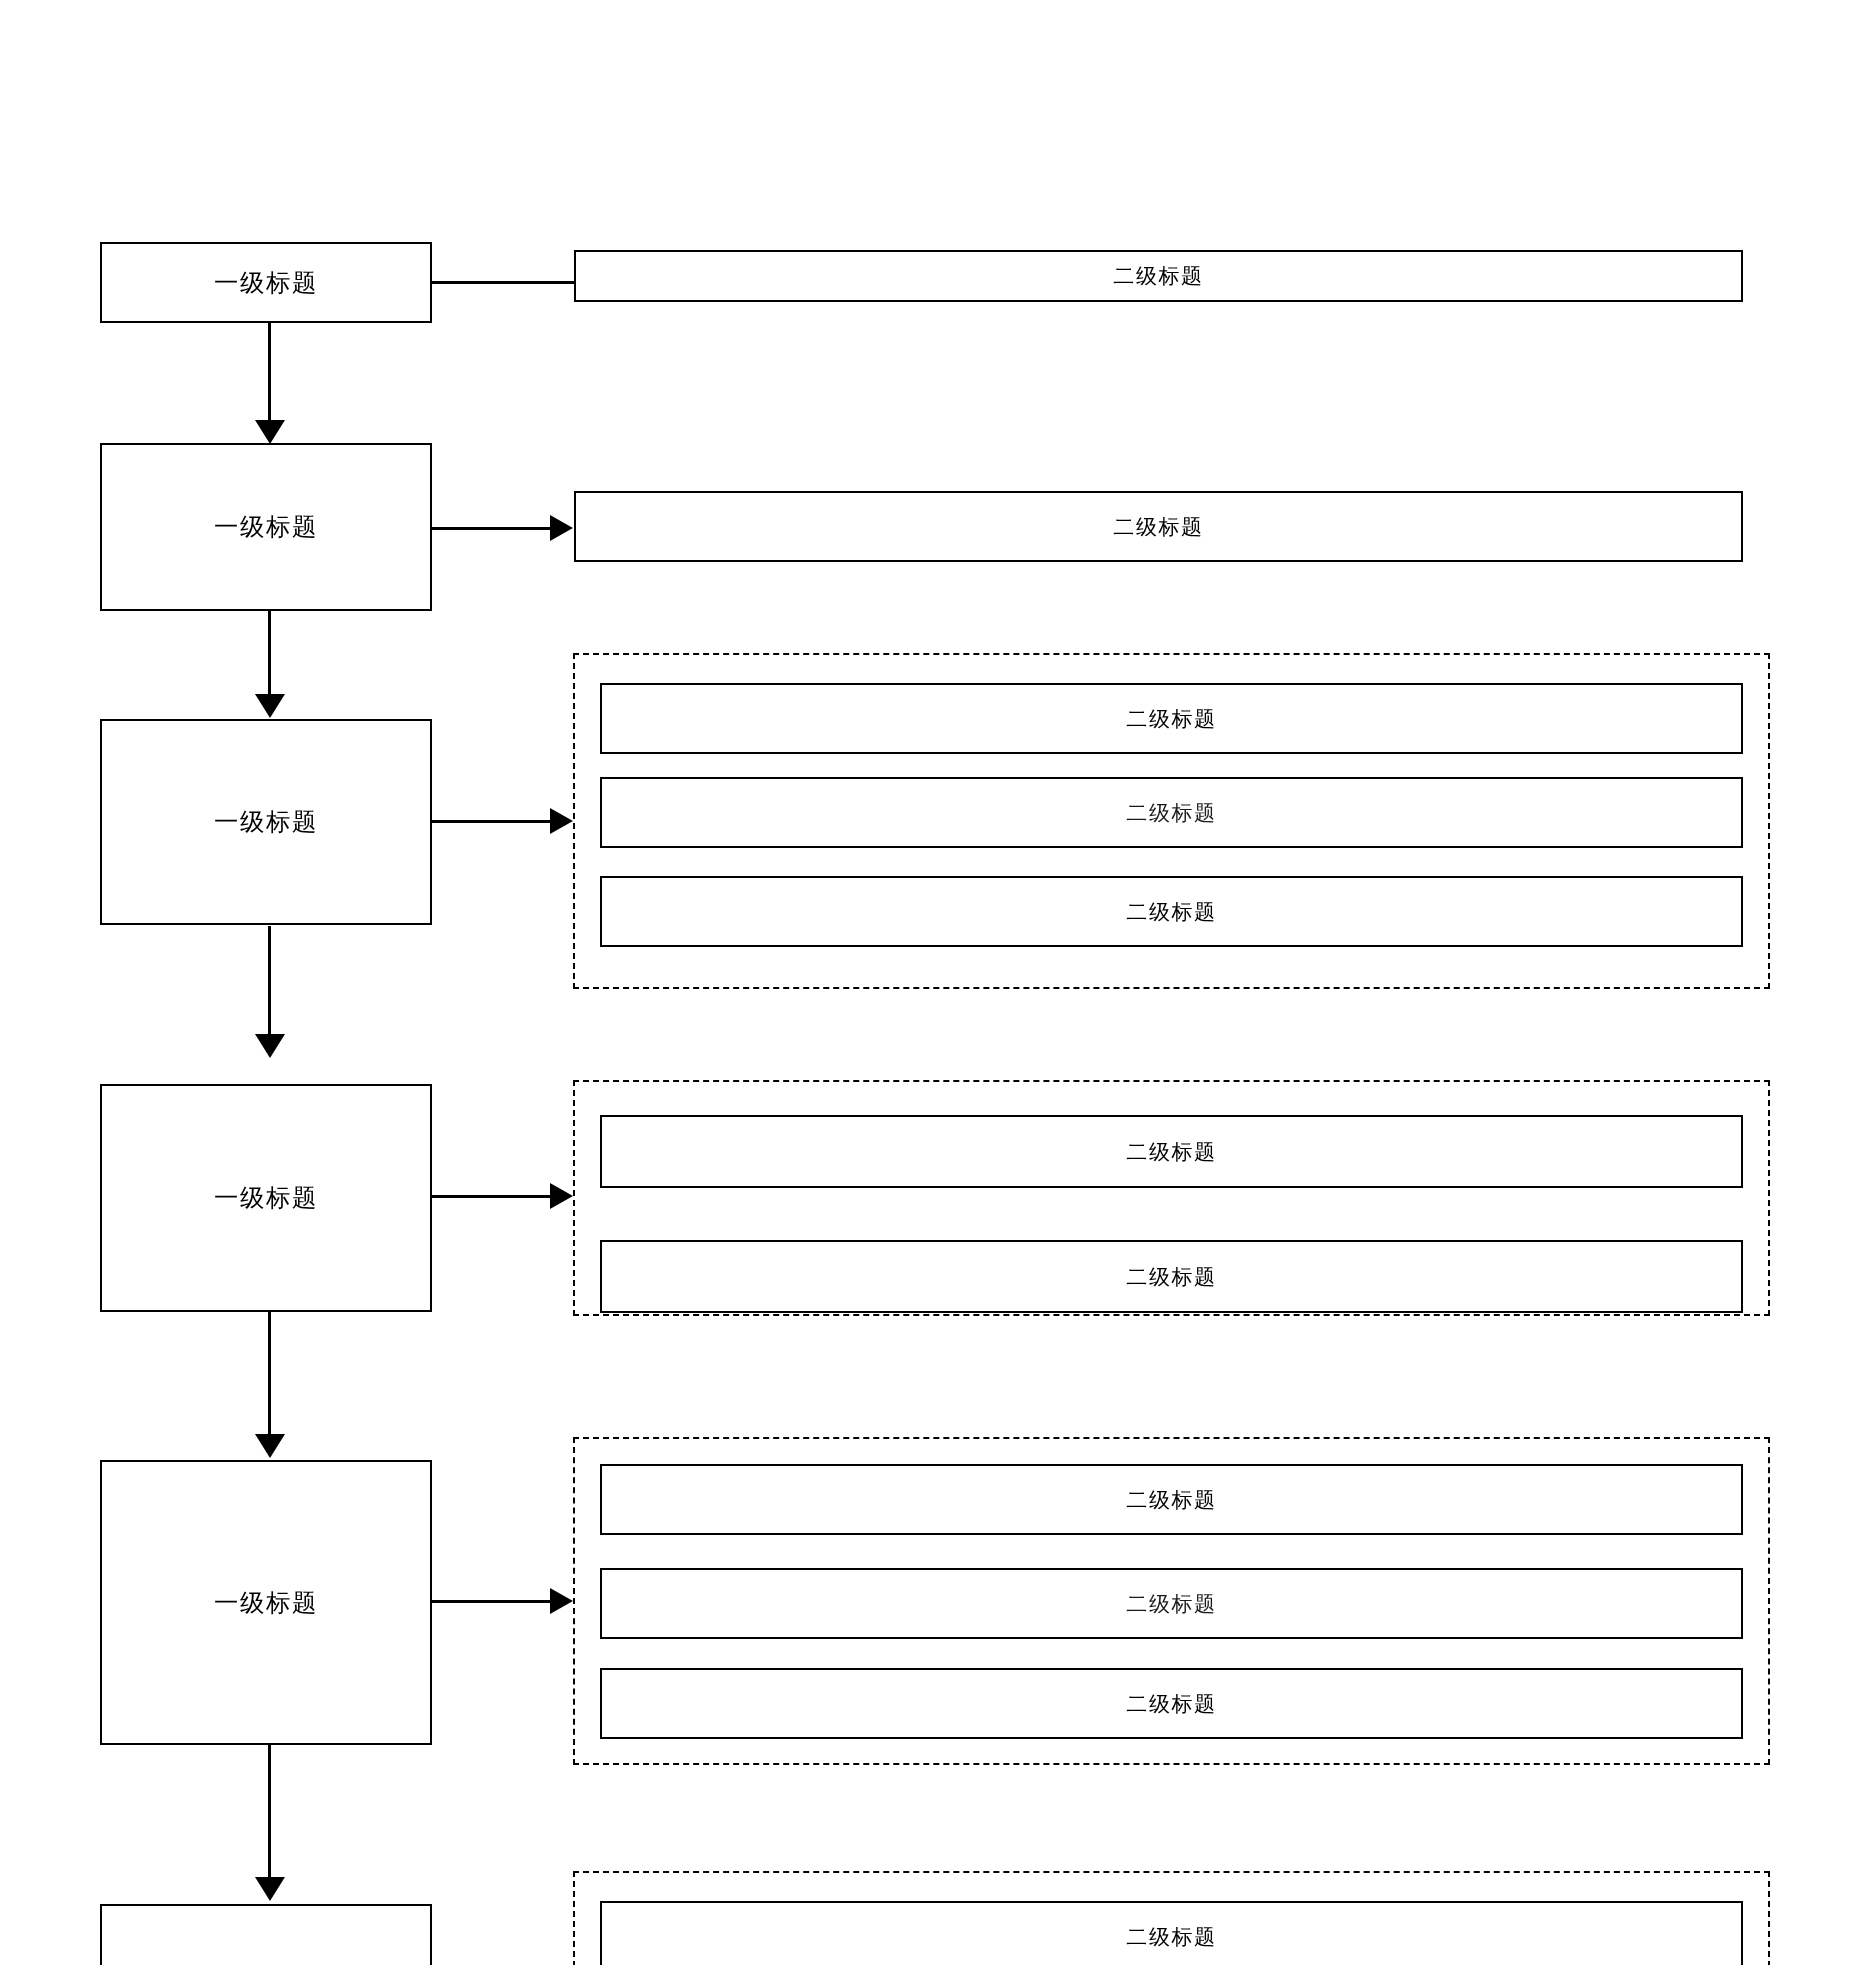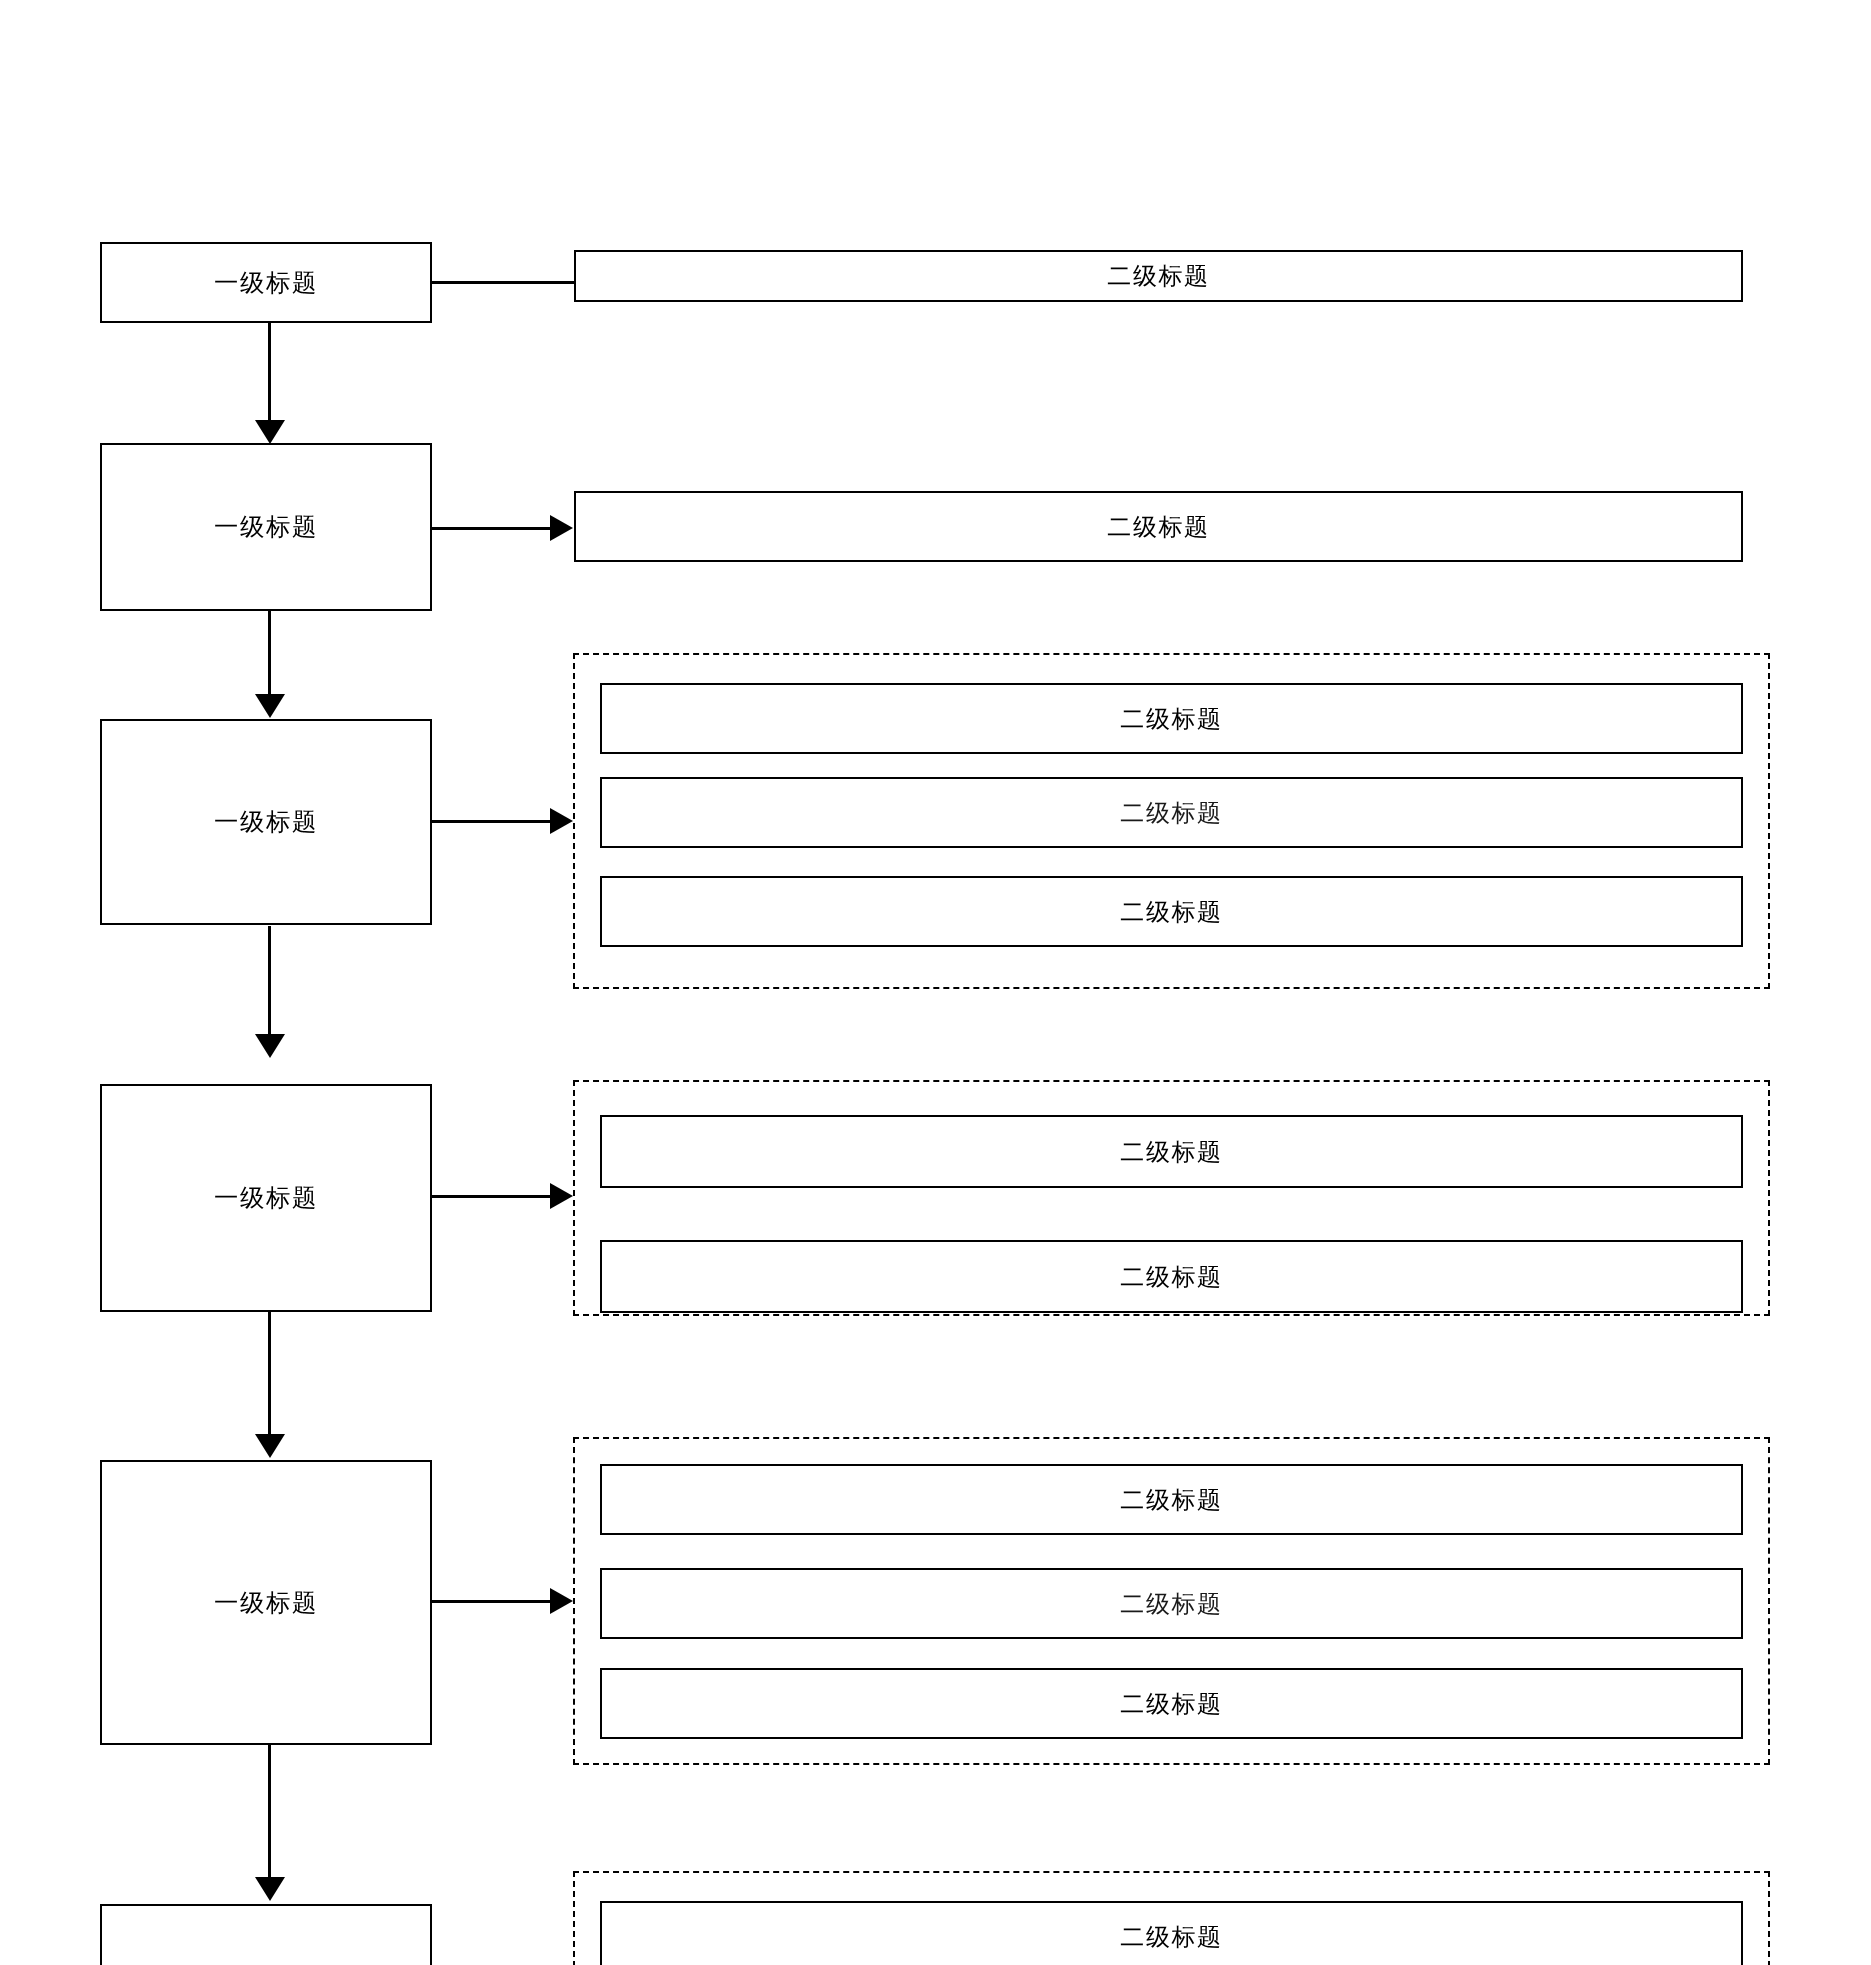--- a/index.html
+++ b/index.html
@@ -13,21 +13,21 @@
     background:#ffffff;
     display:flex;align-items:center;justify-content:center;
     font-size:24.4px;color:#000000;letter-spacing:1.6px;
   }
   .l2box{
     position:absolute;
     box-sizing:border-box;
     border:2.8px solid #000000;
     background:#ffffff;
     display:flex;align-items:center;justify-content:center;
-    font-size:24px;color:#000000;letter-spacing:1.6px;
+    font-size:21px;color:#000000;letter-spacing:1.6px;
   }
   .l2box.faint{color:#1a1a1a;}
   .dashgroup{
     position:absolute;
     box-sizing:border-box;
     border:2.8px dashed #000000;
     background:transparent;
   }
   
   .vline{position:absolute;background:#000000;width:3.1px;}

